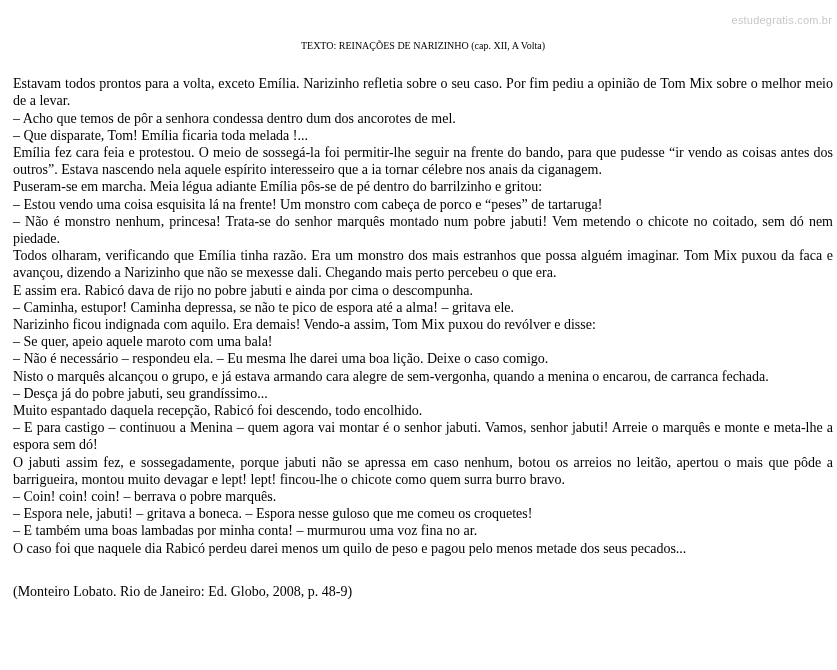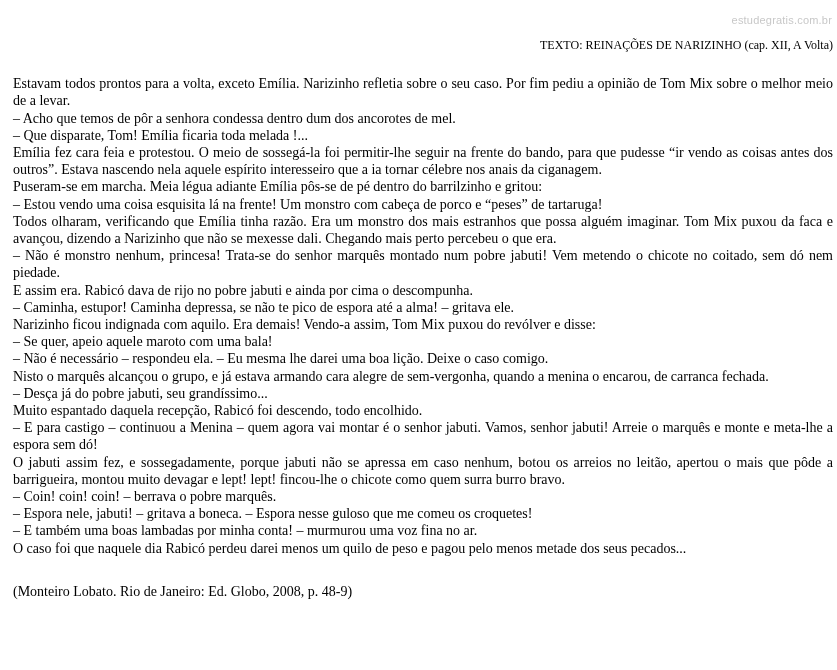--- a/index.html
+++ b/index.html
@@ -28,24 +28,24 @@
     position: absolute;
     top: 0;
     left: 13px;
     width: 820px;
     padding-top: 37px;
     font-size: 14px;
     line-height: 17.2px;
   }
   .doc-title {
     margin: 0 0 21px 0;
-    font-size: 12px;
+    font-size: 10px;
     font-weight: normal;
     line-height: 17.2px;
-    text-align: right;
+    text-align: center;
   }
   .doc-body .para {
     margin: 0;
     text-align: justify;
   }
   .citation {
     margin: 26px 0 8px 0;
     text-align: left;
   }
 </style>
@@ -58,22 +58,22 @@
 
   <h1 class="doc-title">TEXTO: REINAÇÕES DE NARIZINHO (cap. XII, A Volta)</h1>
 
   <div class="doc-body">
       <p class="para">Estavam todos prontos para a volta, exceto Emília. Narizinho refletia sobre o seu caso. Por fim pediu a opinião de Tom Mix sobre o melhor meio de a levar.</p>
       <p class="para">– Acho que temos de pôr a senhora condessa dentro dum dos ancorotes de mel.</p>
       <p class="para">– Que disparate, Tom! Emília ficaria toda melada !...</p>
       <p class="para">Emília fez cara feia e protestou. O meio de sossegá-la foi permitir-lhe seguir na frente do bando, para que pudesse “ir vendo as coisas antes dos outros”. Estava nascendo nela aquele espírito interesseiro que a ia tornar célebre nos anais da ciganagem.</p>
       <p class="para">Puseram-se em marcha. Meia légua adiante Emília pôs-se de pé dentro do barrilzinho e gritou:</p>
       <p class="para">– Estou vendo uma coisa esquisita lá na frente! Um monstro com cabeça de porco e “peses” de tartaruga!</p>
+      <p class="para">– Não é monstro nenhum, princesa! Trata-se do senhor marquês montado num pobre jabuti! Vem metendo o chicote no coitado, sem dó nem piedade.</p>
       <p class="para">Todos olharam, verificando que Emília tinha razão. Era um monstro dos mais estranhos que possa alguém imaginar. Tom Mix puxou da faca e avançou, dizendo a Narizinho que não se mexesse dali. Chegando mais perto percebeu o que era.</p>
-      <p class="para">– Não é monstro nenhum, princesa! Trata-se do senhor marquês montado num pobre jabuti! Vem metendo o chicote no coitado, sem dó nem piedade.</p>
       <p class="para">E assim era. Rabicó dava de rijo no pobre jabuti e ainda por cima o descompunha.</p>
       <p class="para">– Caminha, estupor! Caminha depressa, se não te pico de espora até a alma! – gritava ele.</p>
       <p class="para">Narizinho ficou indignada com aquilo. Era demais! Vendo-a assim, Tom Mix puxou do revólver e disse:</p>
       <p class="para">– Se quer, apeio aquele maroto com uma bala!</p>
       <p class="para">– Não é necessário – respondeu ela. – Eu mesma lhe darei uma boa lição. Deixe o caso comigo.</p>
       <p class="para">Nisto o marquês alcançou o grupo, e já estava armando cara alegre de sem-vergonha, quando a menina o encarou, de carranca fechada.</p>
       <p class="para">– Desça já do pobre jabuti, seu grandíssimo...</p>
       <p class="para">Muito espantado daquela recepção, Rabicó foi descendo, todo encolhido.</p>
       <p class="para">– E para castigo – continuou a Menina – quem agora vai montar é o senhor jabuti. Vamos, senhor jabuti! Arreie o marquês e monte e meta-lhe a espora sem dó!</p>
       <p class="para">O jabuti assim fez, e sossegadamente, porque jabuti não se apressa em caso nenhum, botou os arreios no leitão, apertou o mais que pôde a barrigueira, montou muito devagar e lept! lept! fincou-lhe o chicote como quem surra burro bravo.</p>

